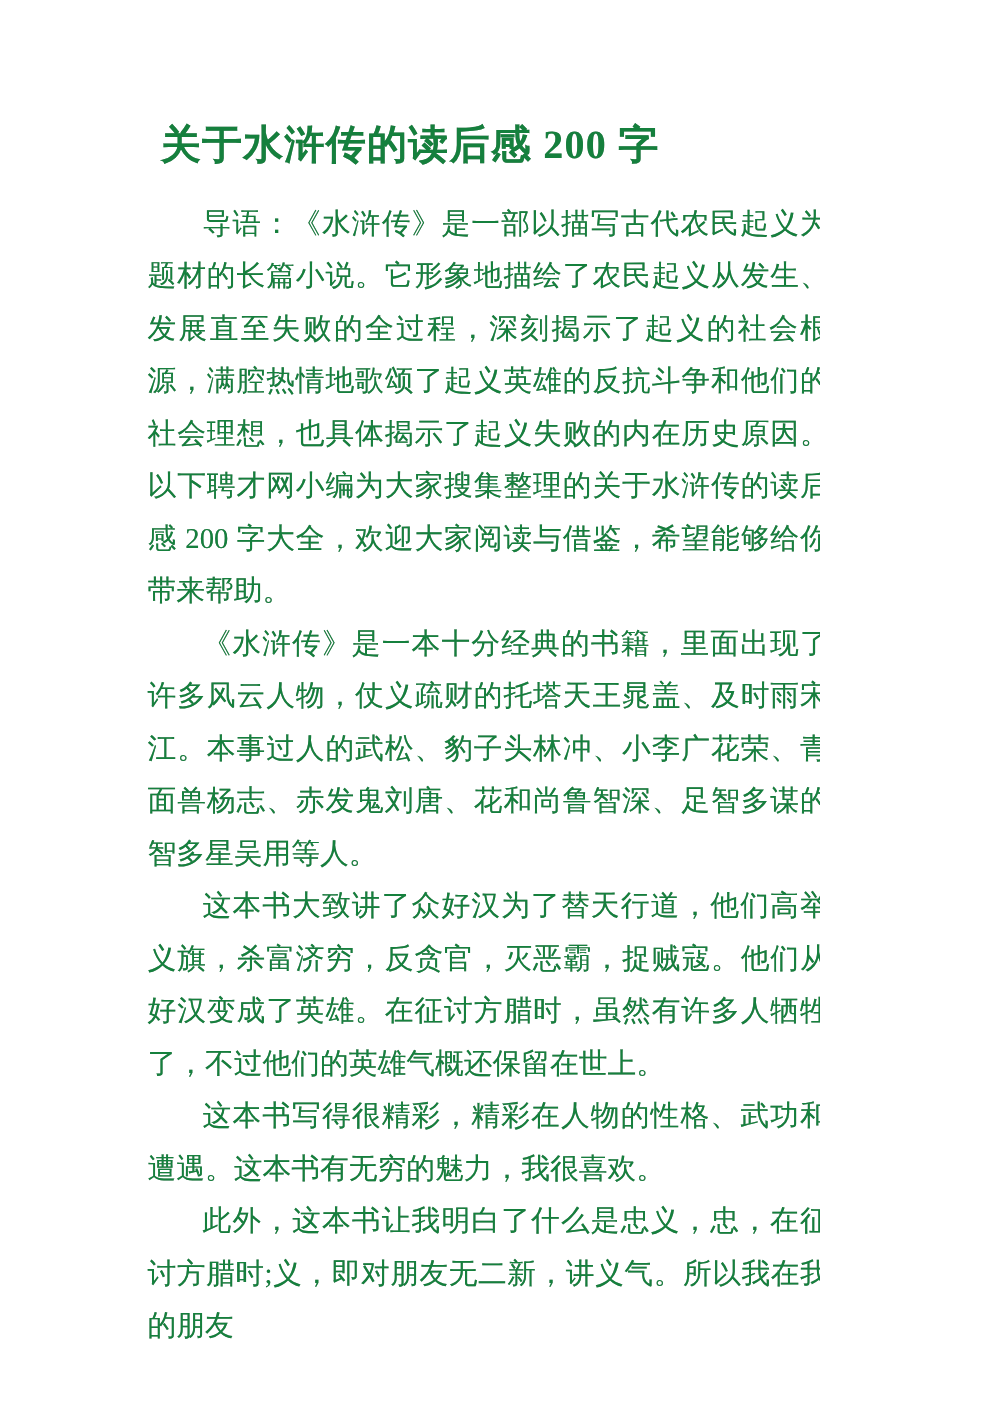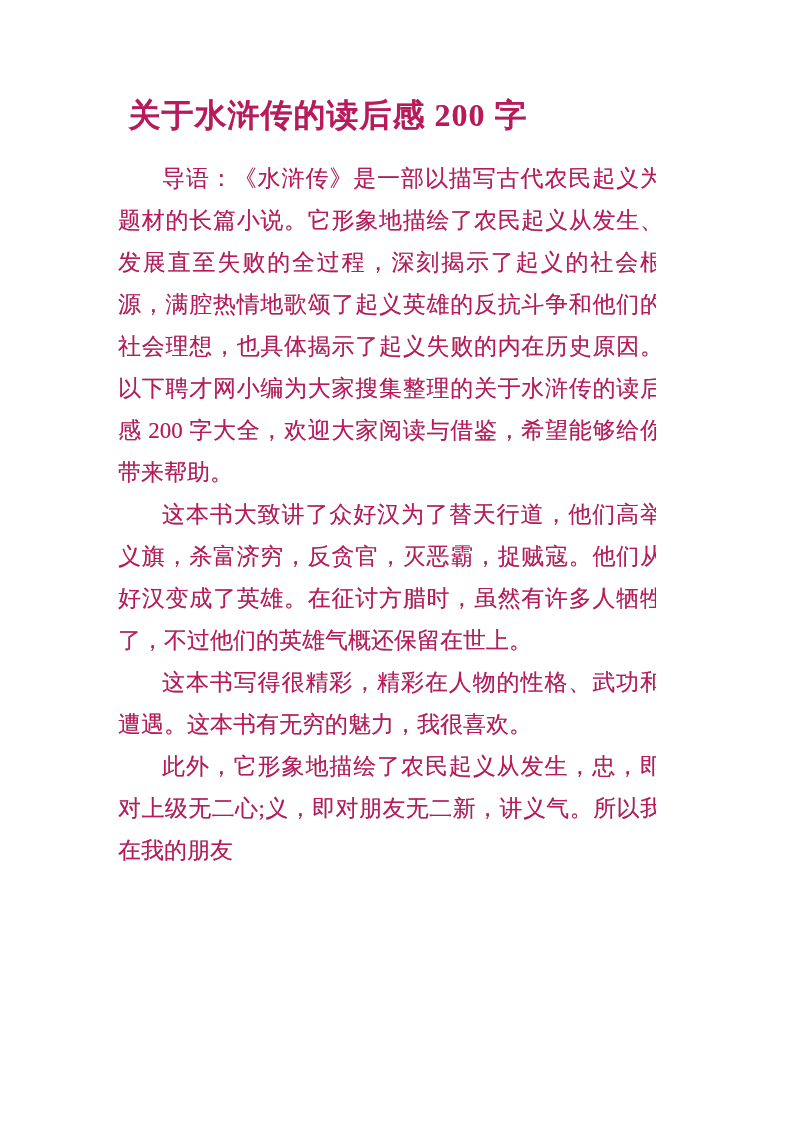--- a/index.html
+++ b/index.html
@@ -7,21 +7,21 @@
     padding: 0;
     background: #ffffff;
   }
   .page {
     position: relative;
     width: 656px;
     height: 1132px;
     background: #ffffff;
     overflow: hidden;
     font-family: "Liberation Serif", "DejaVu Serif", serif;
-    color: #be185d;
+    color: #15803d;
     
     text-shadow: 0 0 0.5px rgba(40, 40, 40, 0.45);
   }
   .doc-title {
     margin: 0;
     padding-top: 92px;
     text-align: center;
     font-size: 32px;
     line-height: 46px;
     font-weight: bold;
@@ -47,18 +47,19 @@
 <body>
 
 <div class="page">
   <h1 class="doc-title">关于水浒传的读后感 200 字</h1>
 
   <div class="doc-content">
     <p class="para">导语：《水浒传》是一部以描写古代农民起义为题材的长篇小说。它形象地描绘了农民起义从发生、发展直至失败的全过程，深刻揭示了起义的社会根源，满腔热情地歌颂了起义英雄的反抗斗争和他们的社会理想，也具体揭示了起义失败的内在历史原因。以下聘才网小编为大家搜集整理的关于水浒传的读后感 200 字大全，欢迎大家阅读与借鉴，希望能够给你带来帮助。</p>
 
 
     <div id="section-paras">
+        <p class="para">《水浒传》是一本十分经典的书籍，里面出现了许多风云人物，仗义疏财的托塔天王晁盖、及时雨宋江。本事过人的武松、豹子头林冲、小李广花荣、青面兽杨志、赤发鬼刘唐、花和尚鲁智深、足智多谋的智多星吴用等人。</p>
         <p class="para">这本书大致讲了众好汉为了替天行道，他们高举义旗，杀富济穷，反贪官，灭恶霸，捉贼寇。他们从好汉变成了英雄。在征讨方腊时，虽然有许多人牺牲了，不过他们的英雄气概还保留在世上。</p>
         <p class="para">这本书写得很精彩，精彩在人物的性格、武功和遭遇。这本书有无穷的魅力，我很喜欢。</p>
-        <p class="para">此外，它形象地描绘了农民起义从发生，忠，即对上级无二心;义，即对朋友无二新，讲义气。所以我在我的朋友</p>
+        <p class="para">此外，这本书让我明白了什么是忠义，忠，在征讨方腊时;义，即对朋友无二新，讲义气。所以我在我的朋友</p>
       </div>
   </div>
 </div>
 
 </body></html>

